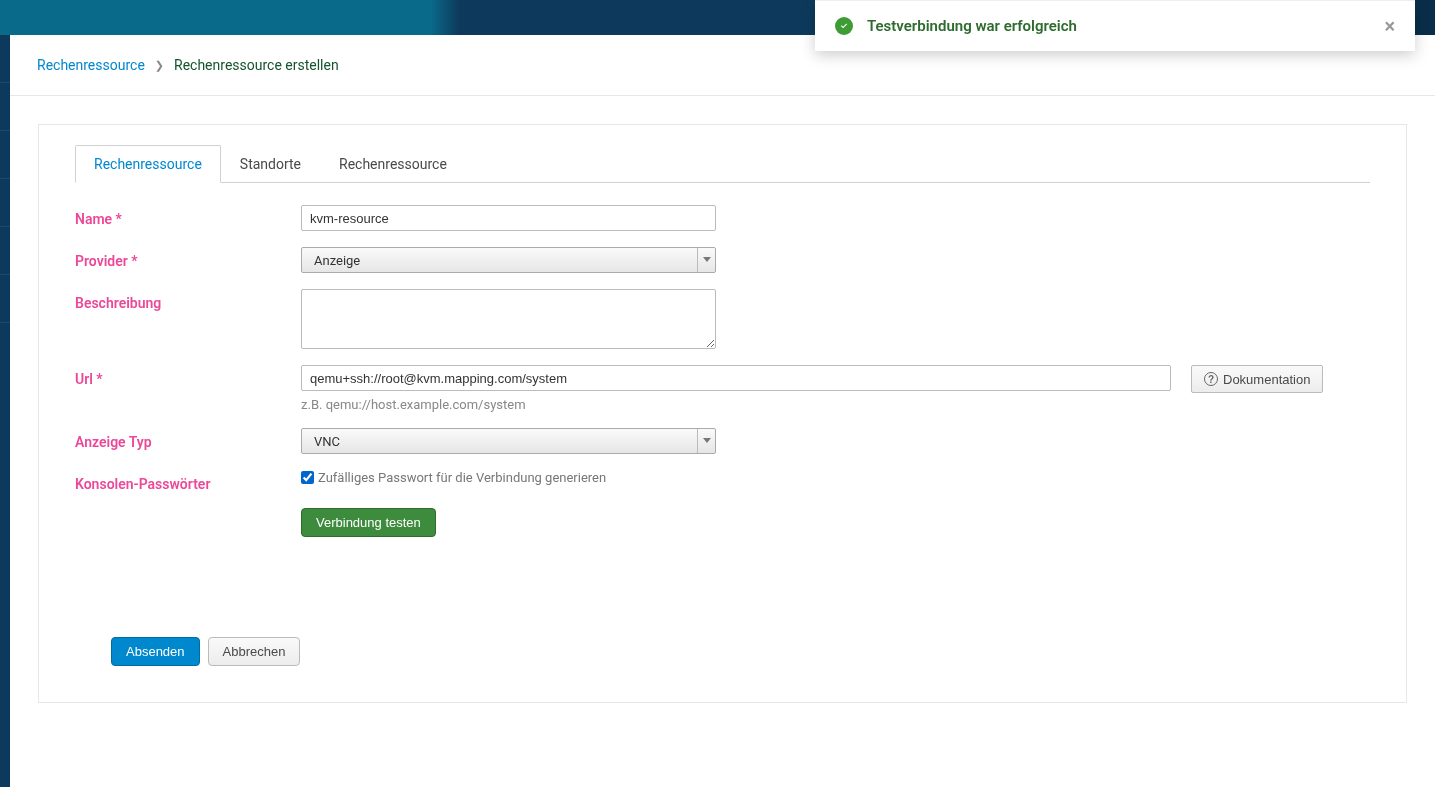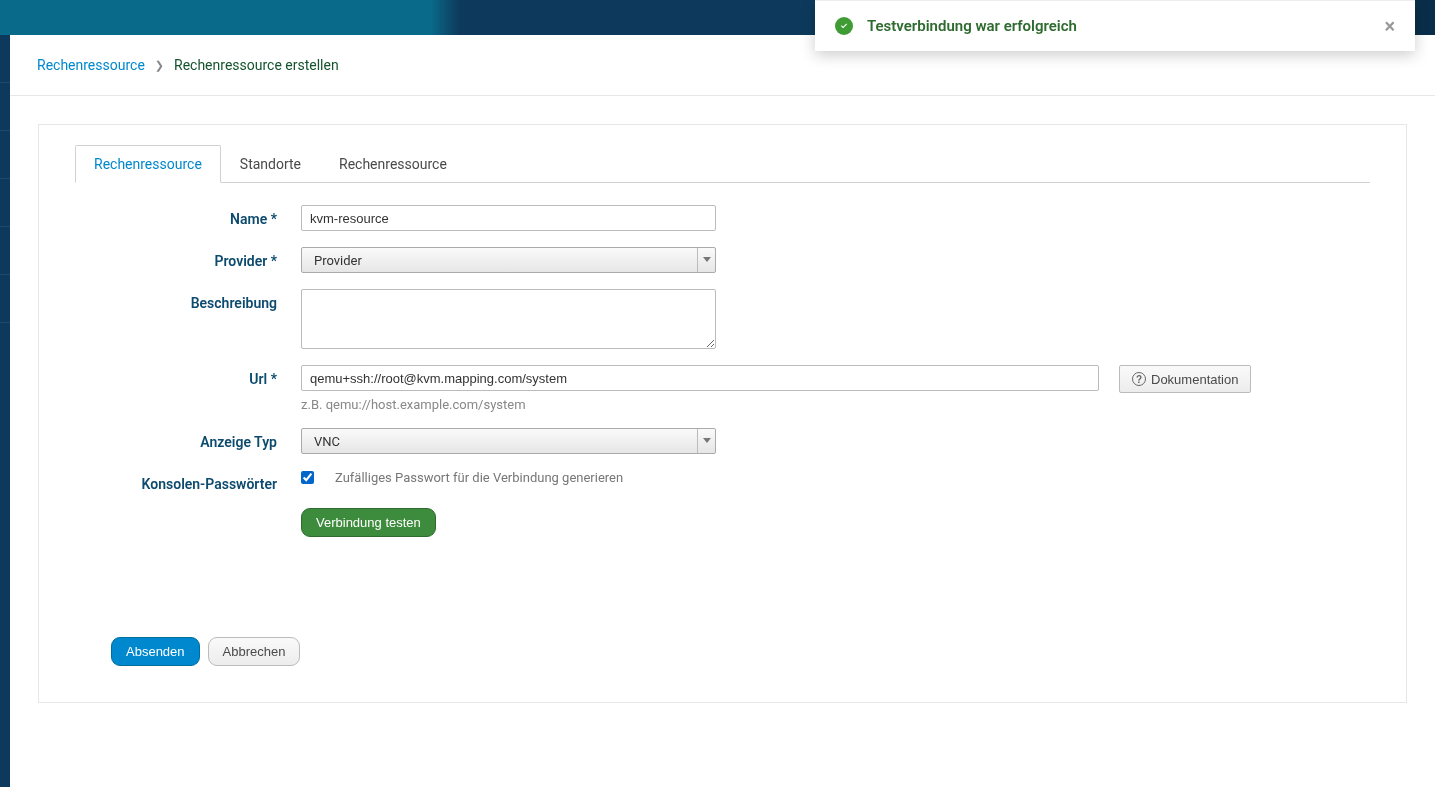--- a/index.html
+++ b/index.html
@@ -17,40 +17,40 @@
 .breadcrumb .current { color: #14532d; }
 
 .content { padding: 28px; }
 .panel { border: 1px solid #e7e7e7; padding: 20px 36px 36px 36px; }
 
 .tabs { display: flex; border-bottom: 1px solid #d1d1d1; margin-bottom: 22px; }
 .tab { padding: 10px 18px; cursor: pointer; color: #4a4a4a; border: 1px solid transparent; margin-bottom: -1px; }
 .tab.active { color: #0088ce; border: 1px solid #d1d1d1; border-bottom: 1px solid #fff; border-radius: 2px 2px 0 0; background: #fff; }
 
 .form-row { display: flex; margin-bottom: 16px; align-items: flex-start; }
-.form-label { width: 226px; text-align: right; padding-right: 24px; padding-top: 6px; color: #0c4a6e; font-weight: 600; }
+.form-label { width: 226px; padding-right: 24px; padding-top: 6px; color: #ec4899; font-weight: 600; }
 .form-field { flex: 1; display: flex; align-items: flex-start; gap: 20px; flex-wrap: wrap; }
 
 input[type="text"] { width: 415px; height: 26px; padding: 2px 8px; border: 1px solid #bbb; border-radius: 2px; font-size: 13px; color: #333; }
-input[type="text"].wide { width: 798px; }
+input[type="text"].wide { width: 870px; }
 textarea { width: 415px; height: 60px; padding: 4px 8px; border: 1px solid #bbb; border-radius: 2px; font-size: 13px; resize: both; font-family: inherit; }
 
 .select { width: 415px; height: 26px; border: 1px solid #aaa; border-radius: 2px; background: linear-gradient(#fafafa, #e6e6e6); display: flex; align-items: center; cursor: pointer; }
 .select .select-value { flex: 1; padding: 0 12px; font-size: 13px; color: #333; }
 .select .select-arrow { width: 18px; height: 100%; border-left: 1px solid #bbb; display: flex; align-items: center; justify-content: center; }
 
 .help-text { color: #888; font-size: 13px; margin-top: 6px; width: 100%; }
 .doc-btn { padding: 4px 12px; border: 1px solid #bbb; border-radius: 2px; background: linear-gradient(#fafafa, #ececec); font-size: 13px; color: #4a4a4a; cursor: pointer; display: inline-flex; align-items: center; gap: 5px; height: 28px; }
 .doc-btn .qmark { display: inline-flex; width: 14px; height: 14px; border: 1.5px solid #666; border-radius: 50%; align-items: center; justify-content: center; font-size: 10px; font-weight: bold; color: #666; }
 
-.checkbox-row { display: flex; align-items: center; gap: 21px; }
+.checkbox-row { display: flex; align-items: center; gap: 4px; }
 .checkbox-row input { accent-color: #0066cc; }
 .checkbox-row label { color: #777; font-size: 13px; }
 
-.btn { padding: 6px 14px; border-radius: 9px; font-size: 13px; cursor: pointer; border: 1px solid transparent; }
+.btn { padding: 6px 14px; border-radius: 4px; font-size: 13px; cursor: pointer; border: 1px solid transparent; }
 .btn-test { background: #3d8b3d; border-color: #2e6b2e; color: #fff; }
 .btn-submit { background: #0088ce; border-color: #006e9c; color: #fff; }
 .btn-cancel { background: linear-gradient(#fafafa, #ececec); border: 1px solid #bbb; color: #4a4a4a; }
 
 .actions { display: flex; gap: 8px; margin-top: 100px; margin-left: 20px; padding-left: 16px; }
 
 .toast { position: fixed; top: 0; right: 20px; width: 600px; background: #fff; box-shadow: 0 4px 14px rgba(0,0,0,0.2); padding: 15px 20px; display: flex; align-items: center; gap: 14px; z-index: 1000; border-top: 1px solid #eee; }
 .toast .icon { width: 18px; height: 18px; border-radius: 50%; background: #3f9c35; display: flex; align-items: center; justify-content: center; flex-shrink: 0; }
 .toast .icon svg { width: 10px; height: 10px; fill: #fff; }
 .toast .msg { font-weight: 600; color: #2e6b2e; flex: 1; font-size: 15px; }
@@ -91,21 +91,21 @@
           <div class="form-label">Name *</div>
           <div class="form-field">
             <input type="text" value="kvm-resource" style="">
           </div>
         </div>
 
         <div class="form-row">
           <div class="form-label">Provider *</div>
           <div class="form-field">
             <div class="select">
-              <span class="select-value">Provider</span>
+              <span class="select-value">Anzeige</span>
               <span class="select-arrow">
                   <svg width="8" height="6" viewBox="0 0 8 6">
                     <path d="M0 0 L8 0 L4 5 Z" fill="#777"></path>
                   </svg>
                 </span>
             </div>
           </div>
         </div>
 
         <div class="form-row">

